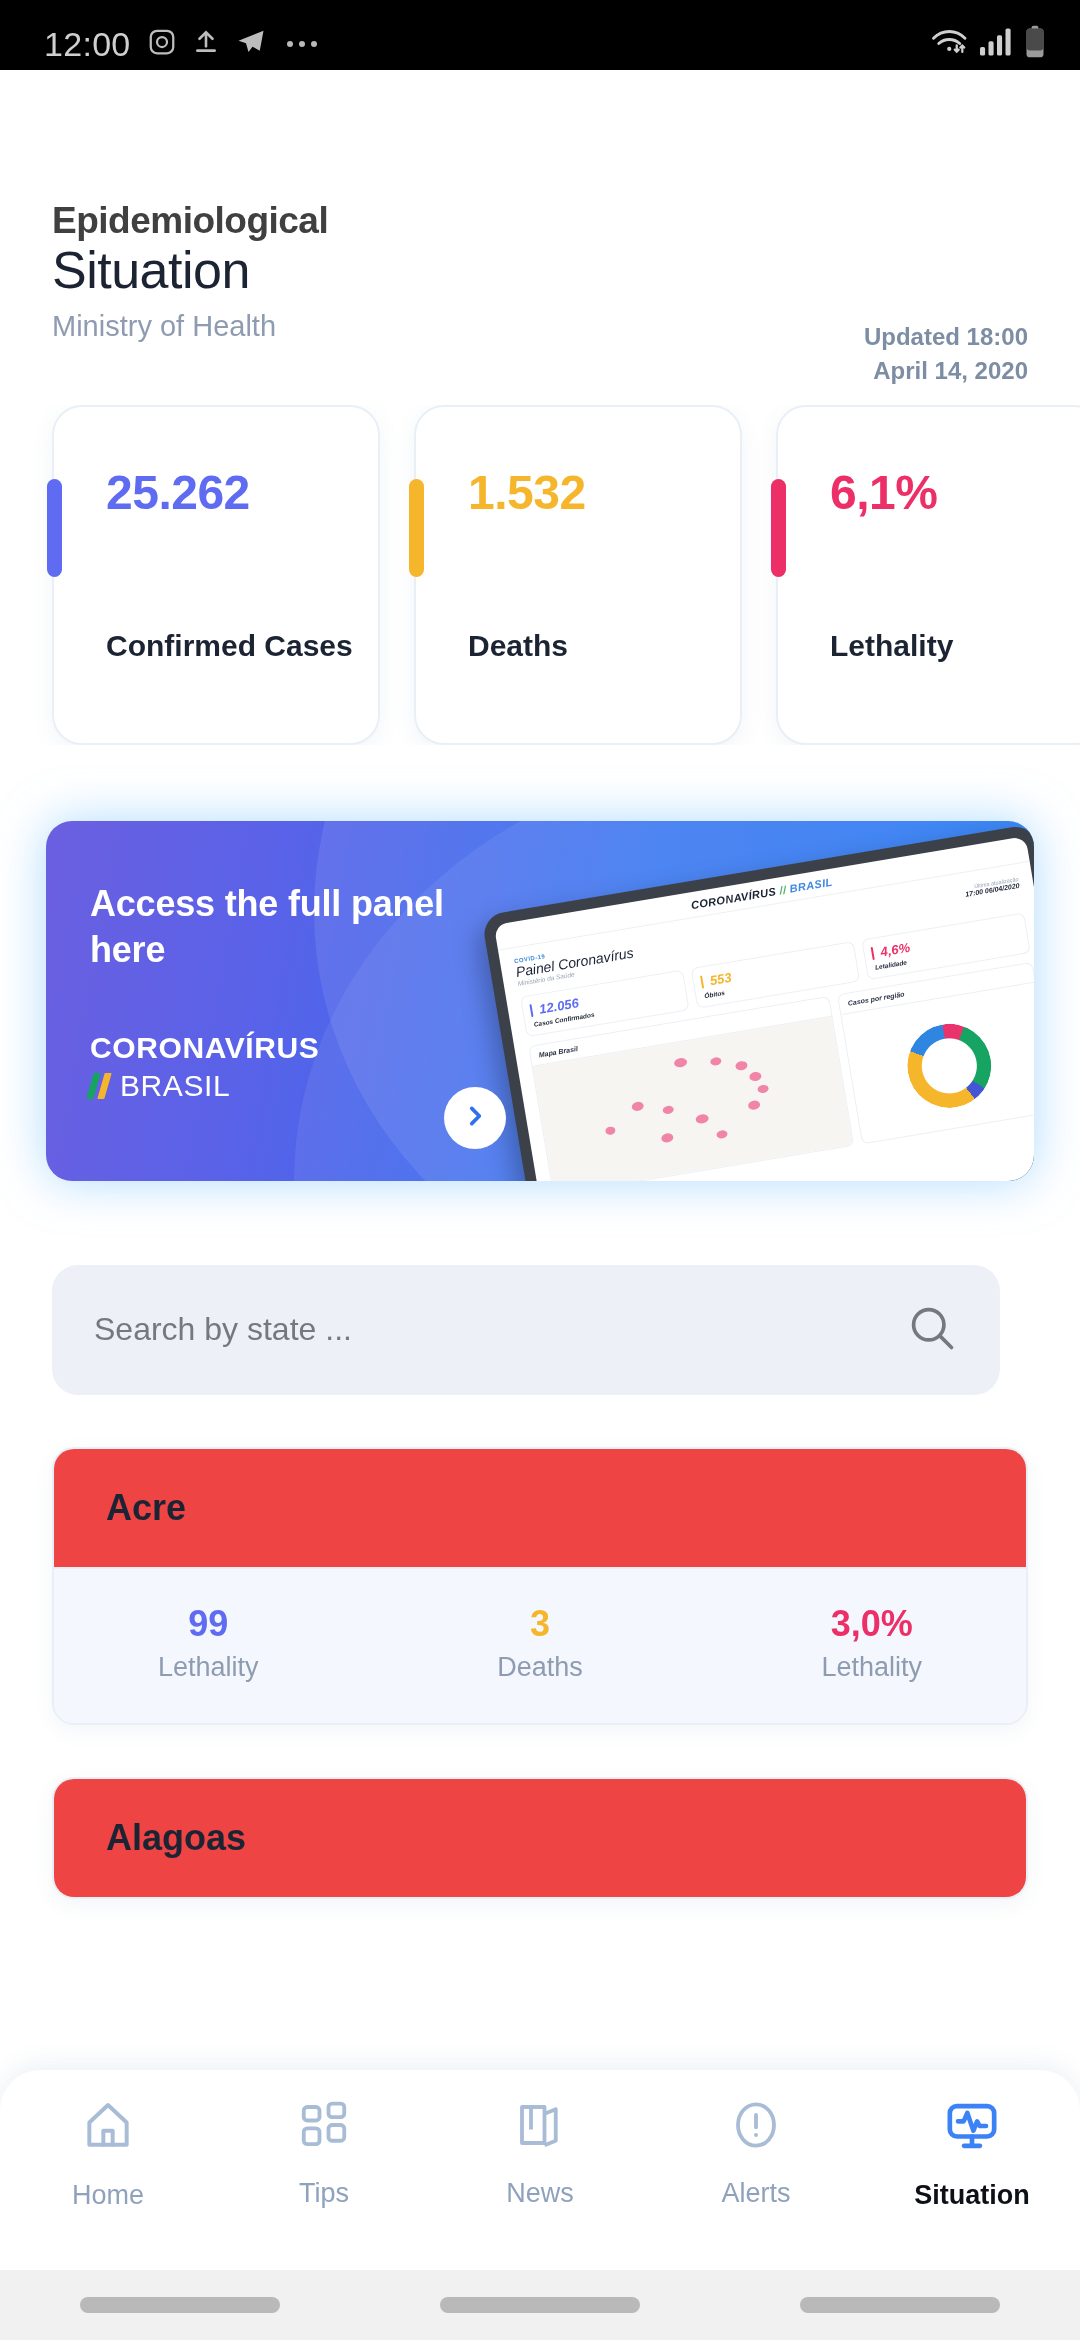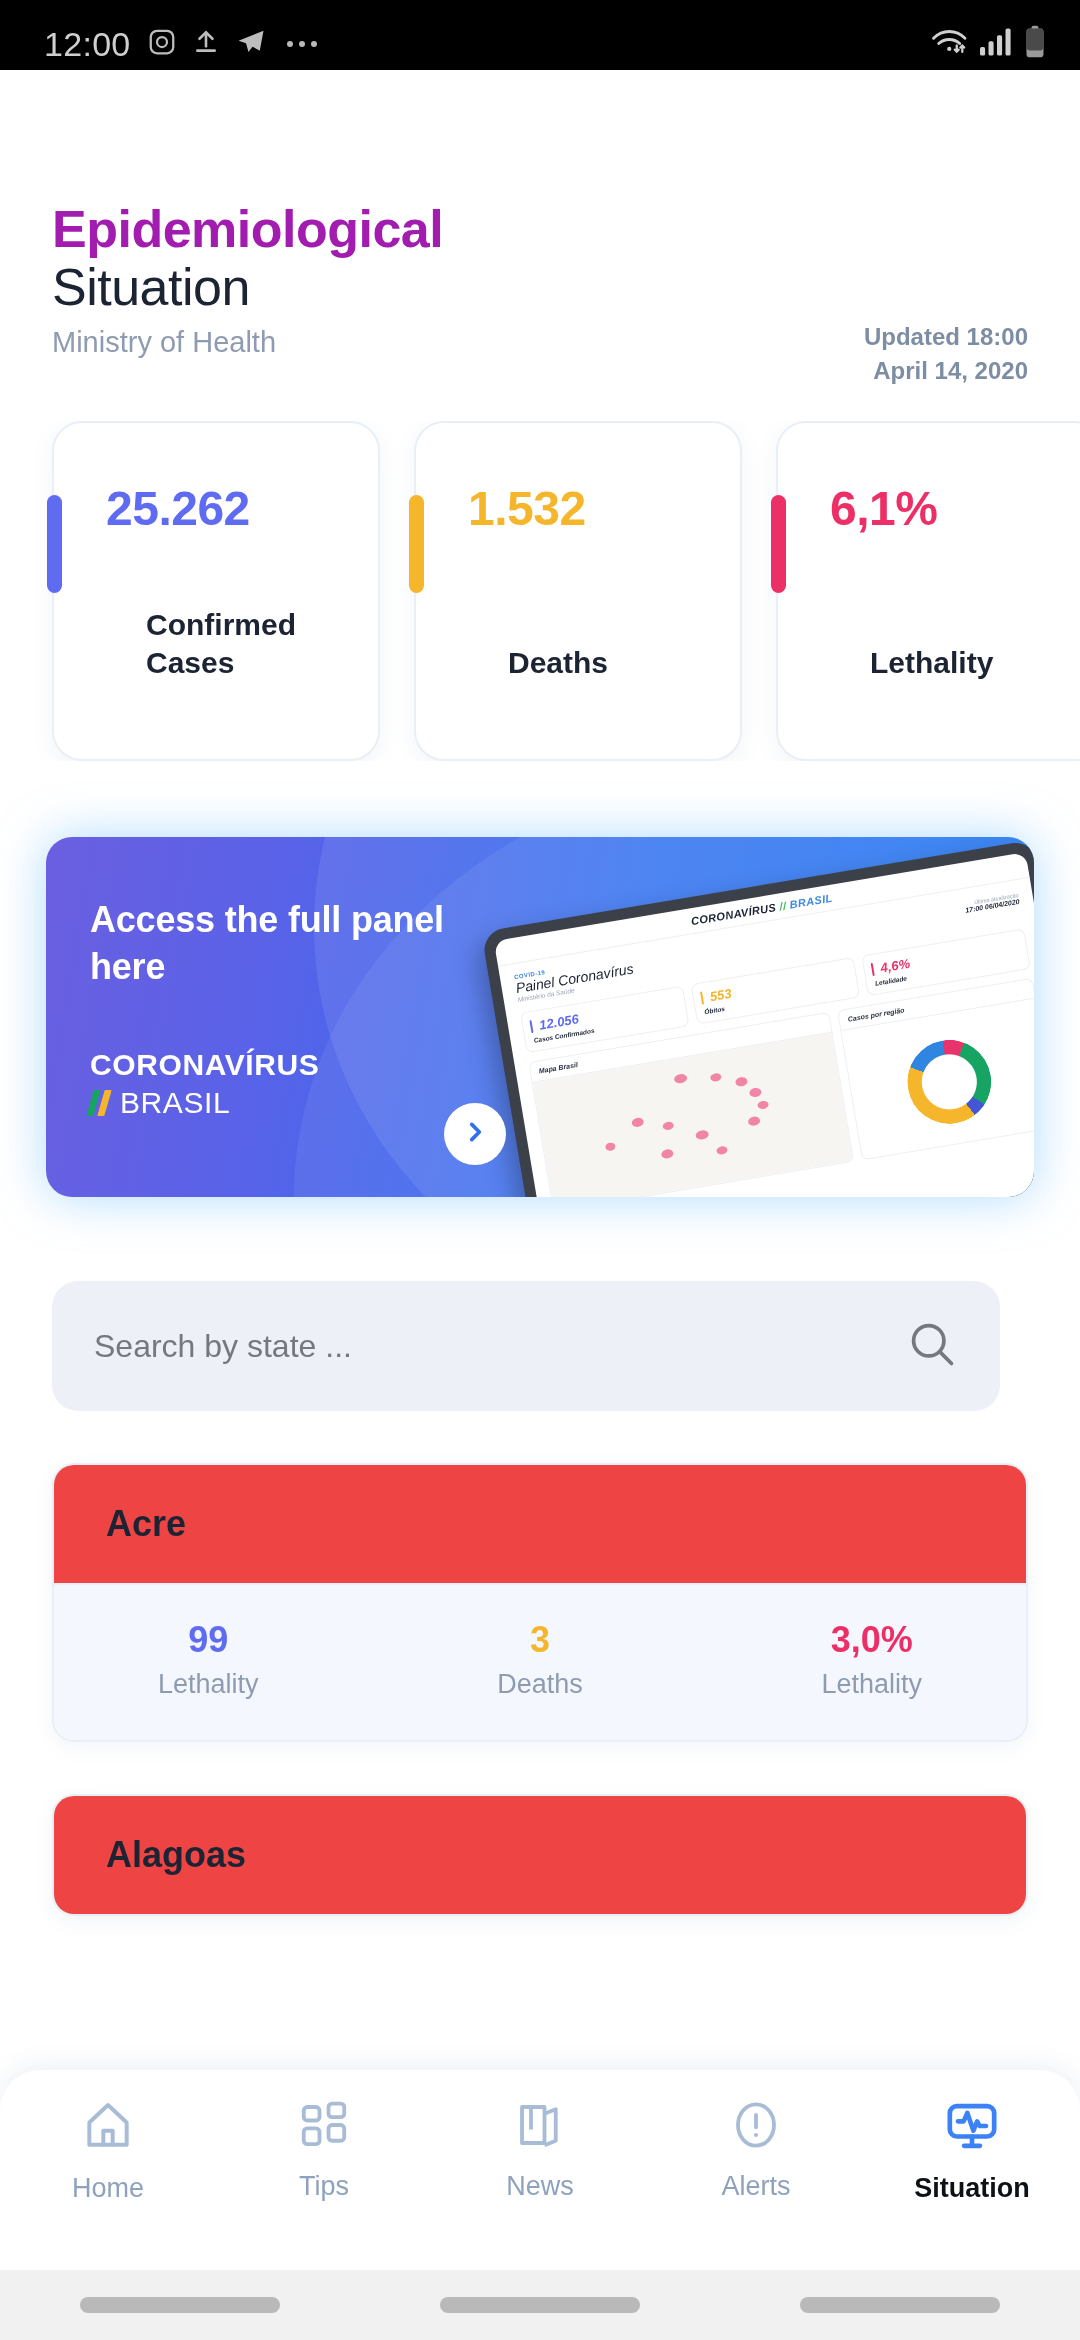--- a/index.html
+++ b/index.html
@@ -21,21 +21,21 @@
   .sb-left{ display:flex; align-items:center; gap:16px; }
   .sb-right{ margin-left:auto; display:flex; align-items:center; gap:10px; }
   .sb-dots{ display:flex; gap:6px; align-items:center; margin-left:4px;}
   .sb-dots i{ width:6px;height:6px;border-radius:50%;background:#b9b9b9;display:block;}
 
   
   .page{ position:absolute; top:70px; left:0; width:1080px; height:2060px; background:#fff; }
 
   
   .header{ padding:130px 52px 0 52px; position:relative; }
-  .title-1{ font-size:52px; font-weight:700; color:#a21caf; letter-spacing:-.5px; line-height:1.12;}
+  .title-1{ font-size:37px; font-weight:700; color:#404040; letter-spacing:-.5px; line-height:1.12;}
   .title-2{ font-size:52px; font-weight:400; color:#1c2434; letter-spacing:-.5px; line-height:1.12;}
   .subtitle{ font-size:29px; color:#8e9bb0; margin-top:10px; font-weight:400;}
   .updated{
     position:absolute; right:52px; top:250px; text-align:right;
     font-size:24px; font-weight:700; color:#7d8da3; line-height:1.42;
   }
 
   
   .stats-scroller{
     margin-top:62px; padding-left:52px; display:flex; gap:34px;
@@ -47,21 +47,21 @@
     box-shadow:0 6px 22px rgba(80,110,160,.08);
     padding:58px 0 0 52px;
   }
   .stat-bar{
     position:absolute; left:-7px; top:72px; width:15px; height:98px;
     border-radius:9px;
   }
   .stat-num{ font-size:48px; font-weight:700; letter-spacing:-.5px; }
   .stat-label{
     position:absolute; bottom:78px; left:52px; right:24px;
-    font-size:30px; font-weight:700; color:#1c2434; line-height:1.26;margin-left:40px;
+    font-size:30px; font-weight:700; color:#1c2434; line-height:1.26;
   }
 
   
   .banner-wrap{ margin-top:64px; padding:12px 46px; position:relative; }
   .banner{
     position:relative; height:360px; border-radius:26px; overflow:hidden;
     background:linear-gradient(100deg,#6b5fe0 0%,#5a62e8 22%,#2f6ff0 58%,#1573f5 100%);
     box-shadow:0 0 48px rgba(110,190,255,.55);
   }
   .swoosh1{
@@ -155,21 +155,21 @@
   .ss-num{ font-size:36px; font-weight:700; line-height:1.15; }
   .ss-lab{ font-size:27px; color:#8e9bb0; margin-top:8px; }
 
   
   .bottomnav{
     position:absolute; left:0; bottom:70px; width:1080px; height:200px;
     background:#fff; border-radius:40px 40px 0 0;
     box-shadow:0 -4px 26px rgba(70,100,150,.10);
     display:flex; align-items:flex-start; padding-top:28px; z-index:30;
   }
-  .nav-item{ flex:1; display:flex; flex-direction:column; align-items:center; gap:15px; }
+  .nav-item{ flex:1; display:flex; flex-direction:column; align-items:center; gap:22px; }
   .nav-label{ font-size:27px; color:#8fa2bd; }
   .nav-item.active .nav-label{ color:#0d1016; font-weight:700; }
 
   
   .gesture{
     position:absolute; left:0; bottom:0; width:1080px; height:70px;
     background:#f1f1f1; display:flex; align-items:center; justify-content:space-around;
     z-index:40;
   }
   .gesture i{ display:block; width:200px; height:16px; border-radius:8px; background:#b9b9b9; }

